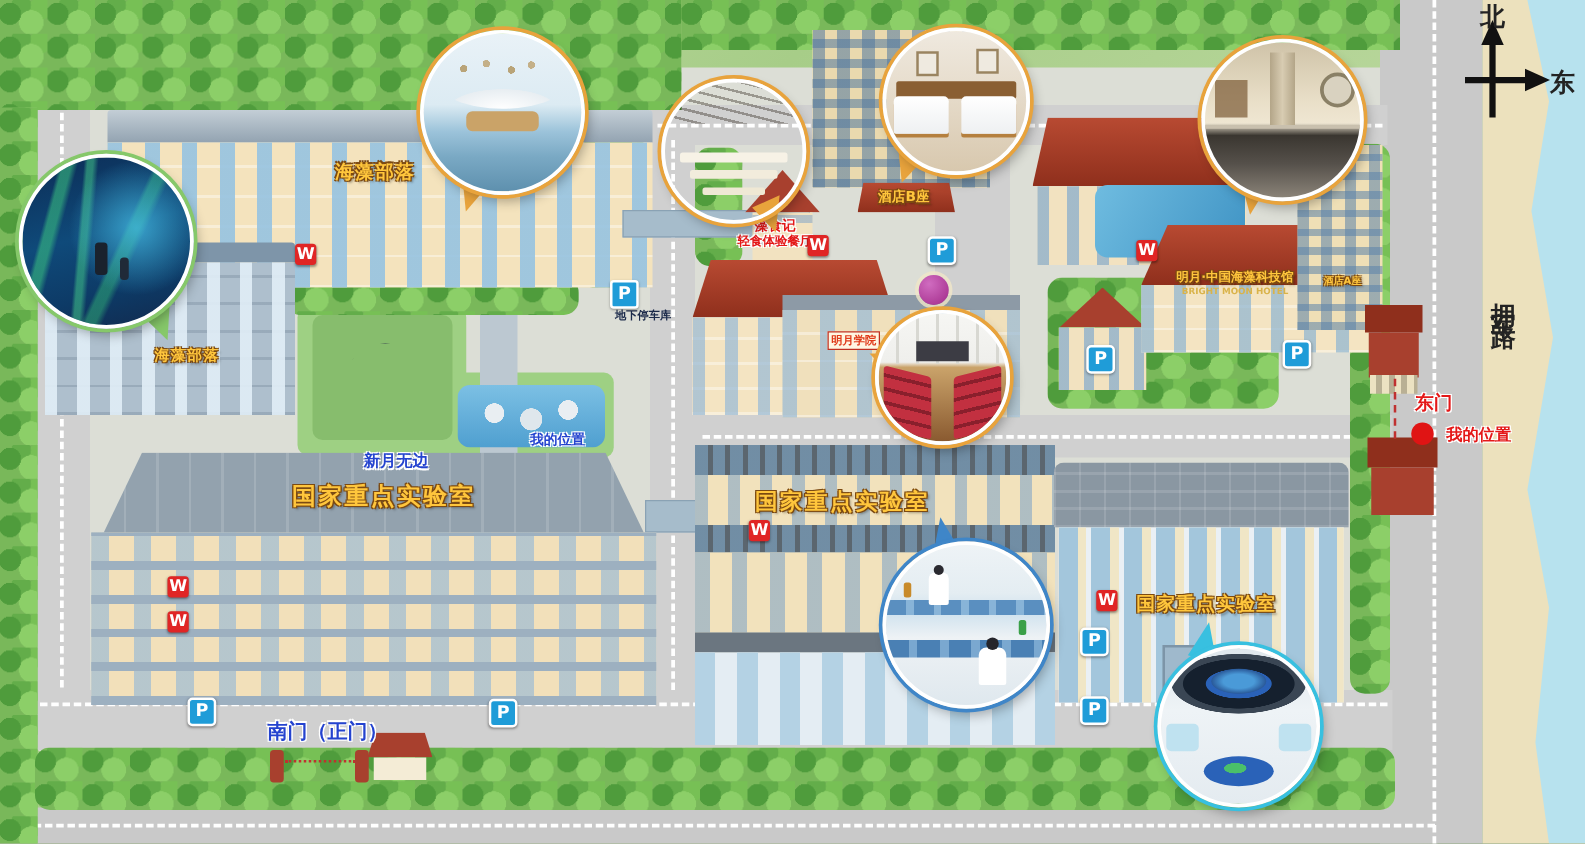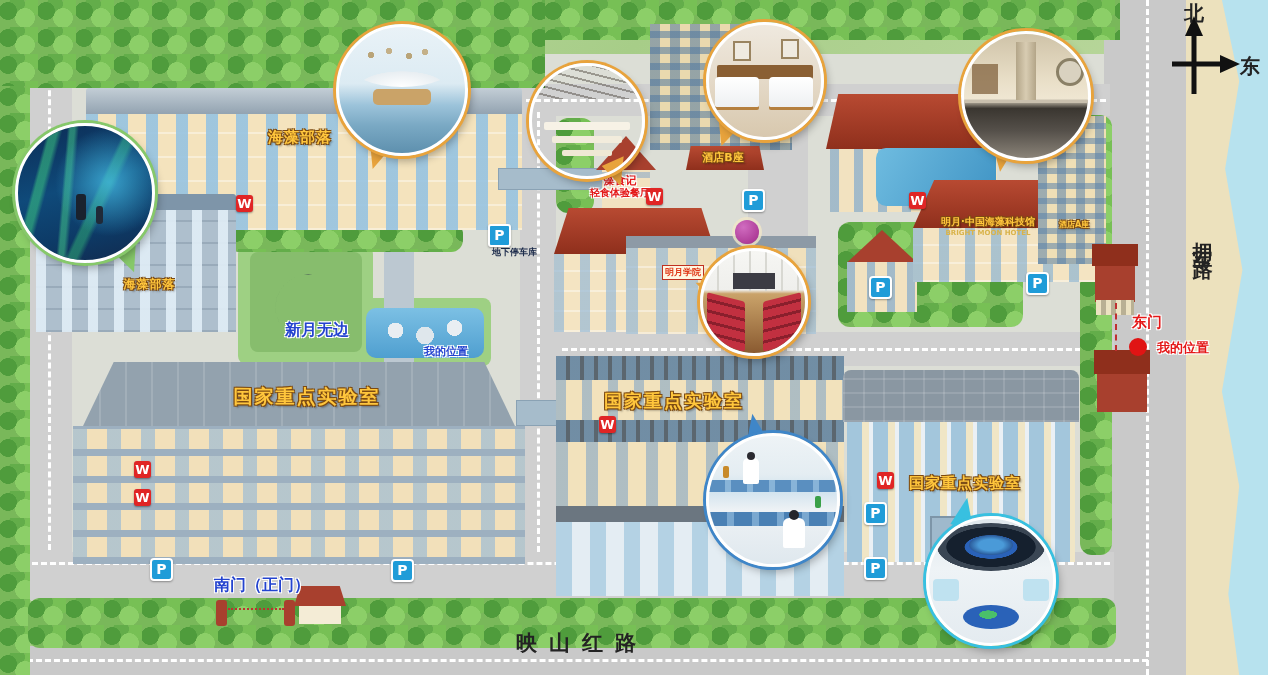--- a/index.html
+++ b/index.html
@@ -203,37 +203,36 @@
     <div style="height:24px;background:#8f2f1c;"></div>
     <div style="position:absolute;left:3px;right:3px;top:24px;bottom:0;background:#a8402e;"></div>
   </div>
 
   <div class="b" style="left:735px;top:220px;width:24px;height:24px;border-radius:50%;
        background:radial-gradient(circle at 35% 30%,#d06cc0,#a12a88);box-shadow:0 0 0 3px rgba(240,230,200,.8);"></div>
 
   <div class="lbl gold" style="left:300px;top:128px;font-size:15px;letter-spacing:1px;">海藻部落</div>
   <div class="lbl gold" style="left:131px;top:276px;font-size:12px;letter-spacing:1px;padding-left:37px;">海藻部落</div>
   <div class="lbl gold" style="left:307px;top:384px;font-size:19px;letter-spacing:2px;">国家重点实验室</div>
-  <div class="lbl bluelbl" style="left:307px;top:320px;font-size:16px;padding-left:20px;">新月无边</div>
+  <div class="lbl bluelbl" style="left:307px;top:360px;font-size:13px;padding-left:20px;">新月无边</div>
   <div class="lbl bluelbl" style="left:446px;top:344px;font-size:11px;">我的位置</div>
   <div class="lbl redlbl" style="left:620px;top:173px;font-size:11px;">藻食记</div>
   <div class="lbl redlbl" style="left:620px;top:186px;font-size:10px;">轻食体验餐厅</div>
   <div class="lbl" style="left:683px;top:265px;font-size:9px;color:#e03a1a;background:#fff6e2;border:1px solid #c03020;padding:0 2px;">明月学院</div>
   <div class="lbl gold" style="left:723px;top:150px;font-size:11px;">酒店B座</div>
   <div class="lbl gold" style="left:988px;top:215px;font-size:10px;">明月·中国海藻科技馆</div>
   <div class="lbl" style="left:988px;top:229px;font-size:7px;color:#d9b34a;">BRIGHT MOON HOTEL</div>
   <div class="lbl gold" style="left:1074px;top:219px;font-size:8px;">酒店A座</div>
   <div class="lbl gold" style="left:674px;top:389px;font-size:18px;letter-spacing:2px;">国家重点实验室</div>
   <div class="lbl gold" style="left:965px;top:474px;font-size:15px;letter-spacing:1px;">国家重点实验室</div>
   <div class="lbl bluelbl" style="left:262px;top:575px;font-size:16px;">南门（正门）</div>
   <div class="lbl redlbl" style="left:1147px;top:313px;font-size:15px;text-align:right;">东门</div>
   <div class="lbl redlbl" style="left:1183px;top:339px;font-size:13px;">我的位置</div>
   <div class="abs" style="left:1129px;top:338px;width:18px;height:18px;border-radius:50%;background:#e01414;z-index:8;"></div>
   <div class="lbl" style="left:498px;top:246px;font-size:9px;color:#1b2a4a;z-index:7;padding-left:33px;">地下停车库</div>
-  <div class="lbl roadlbl" style="left:582px;top:629px;font-size:21px;letter-spacing:12px;z-index:7;">映山红路</div>
   <div class="lbl roadlbl" style="left:1190px;top:226px;font-size:20px;transform:none;writing-mode:vertical-rl;letter-spacing:9px;z-index:7;">拥军路</div>
 
   <div class="wmark" style="left:236px;top:195px;">W</div>
   <div class="wmark" style="left:646px;top:188px;">W</div>
   <div class="wmark" style="left:909px;top:192px;">W</div>
   <div class="wmark" style="left:134px;top:461px;">W</div>
   <div class="wmark" style="left:134px;top:489px;">W</div>
   <div class="wmark" style="left:599px;top:416px;">W</div>
   <div class="wmark" style="left:877px;top:472px;">W</div>
 

